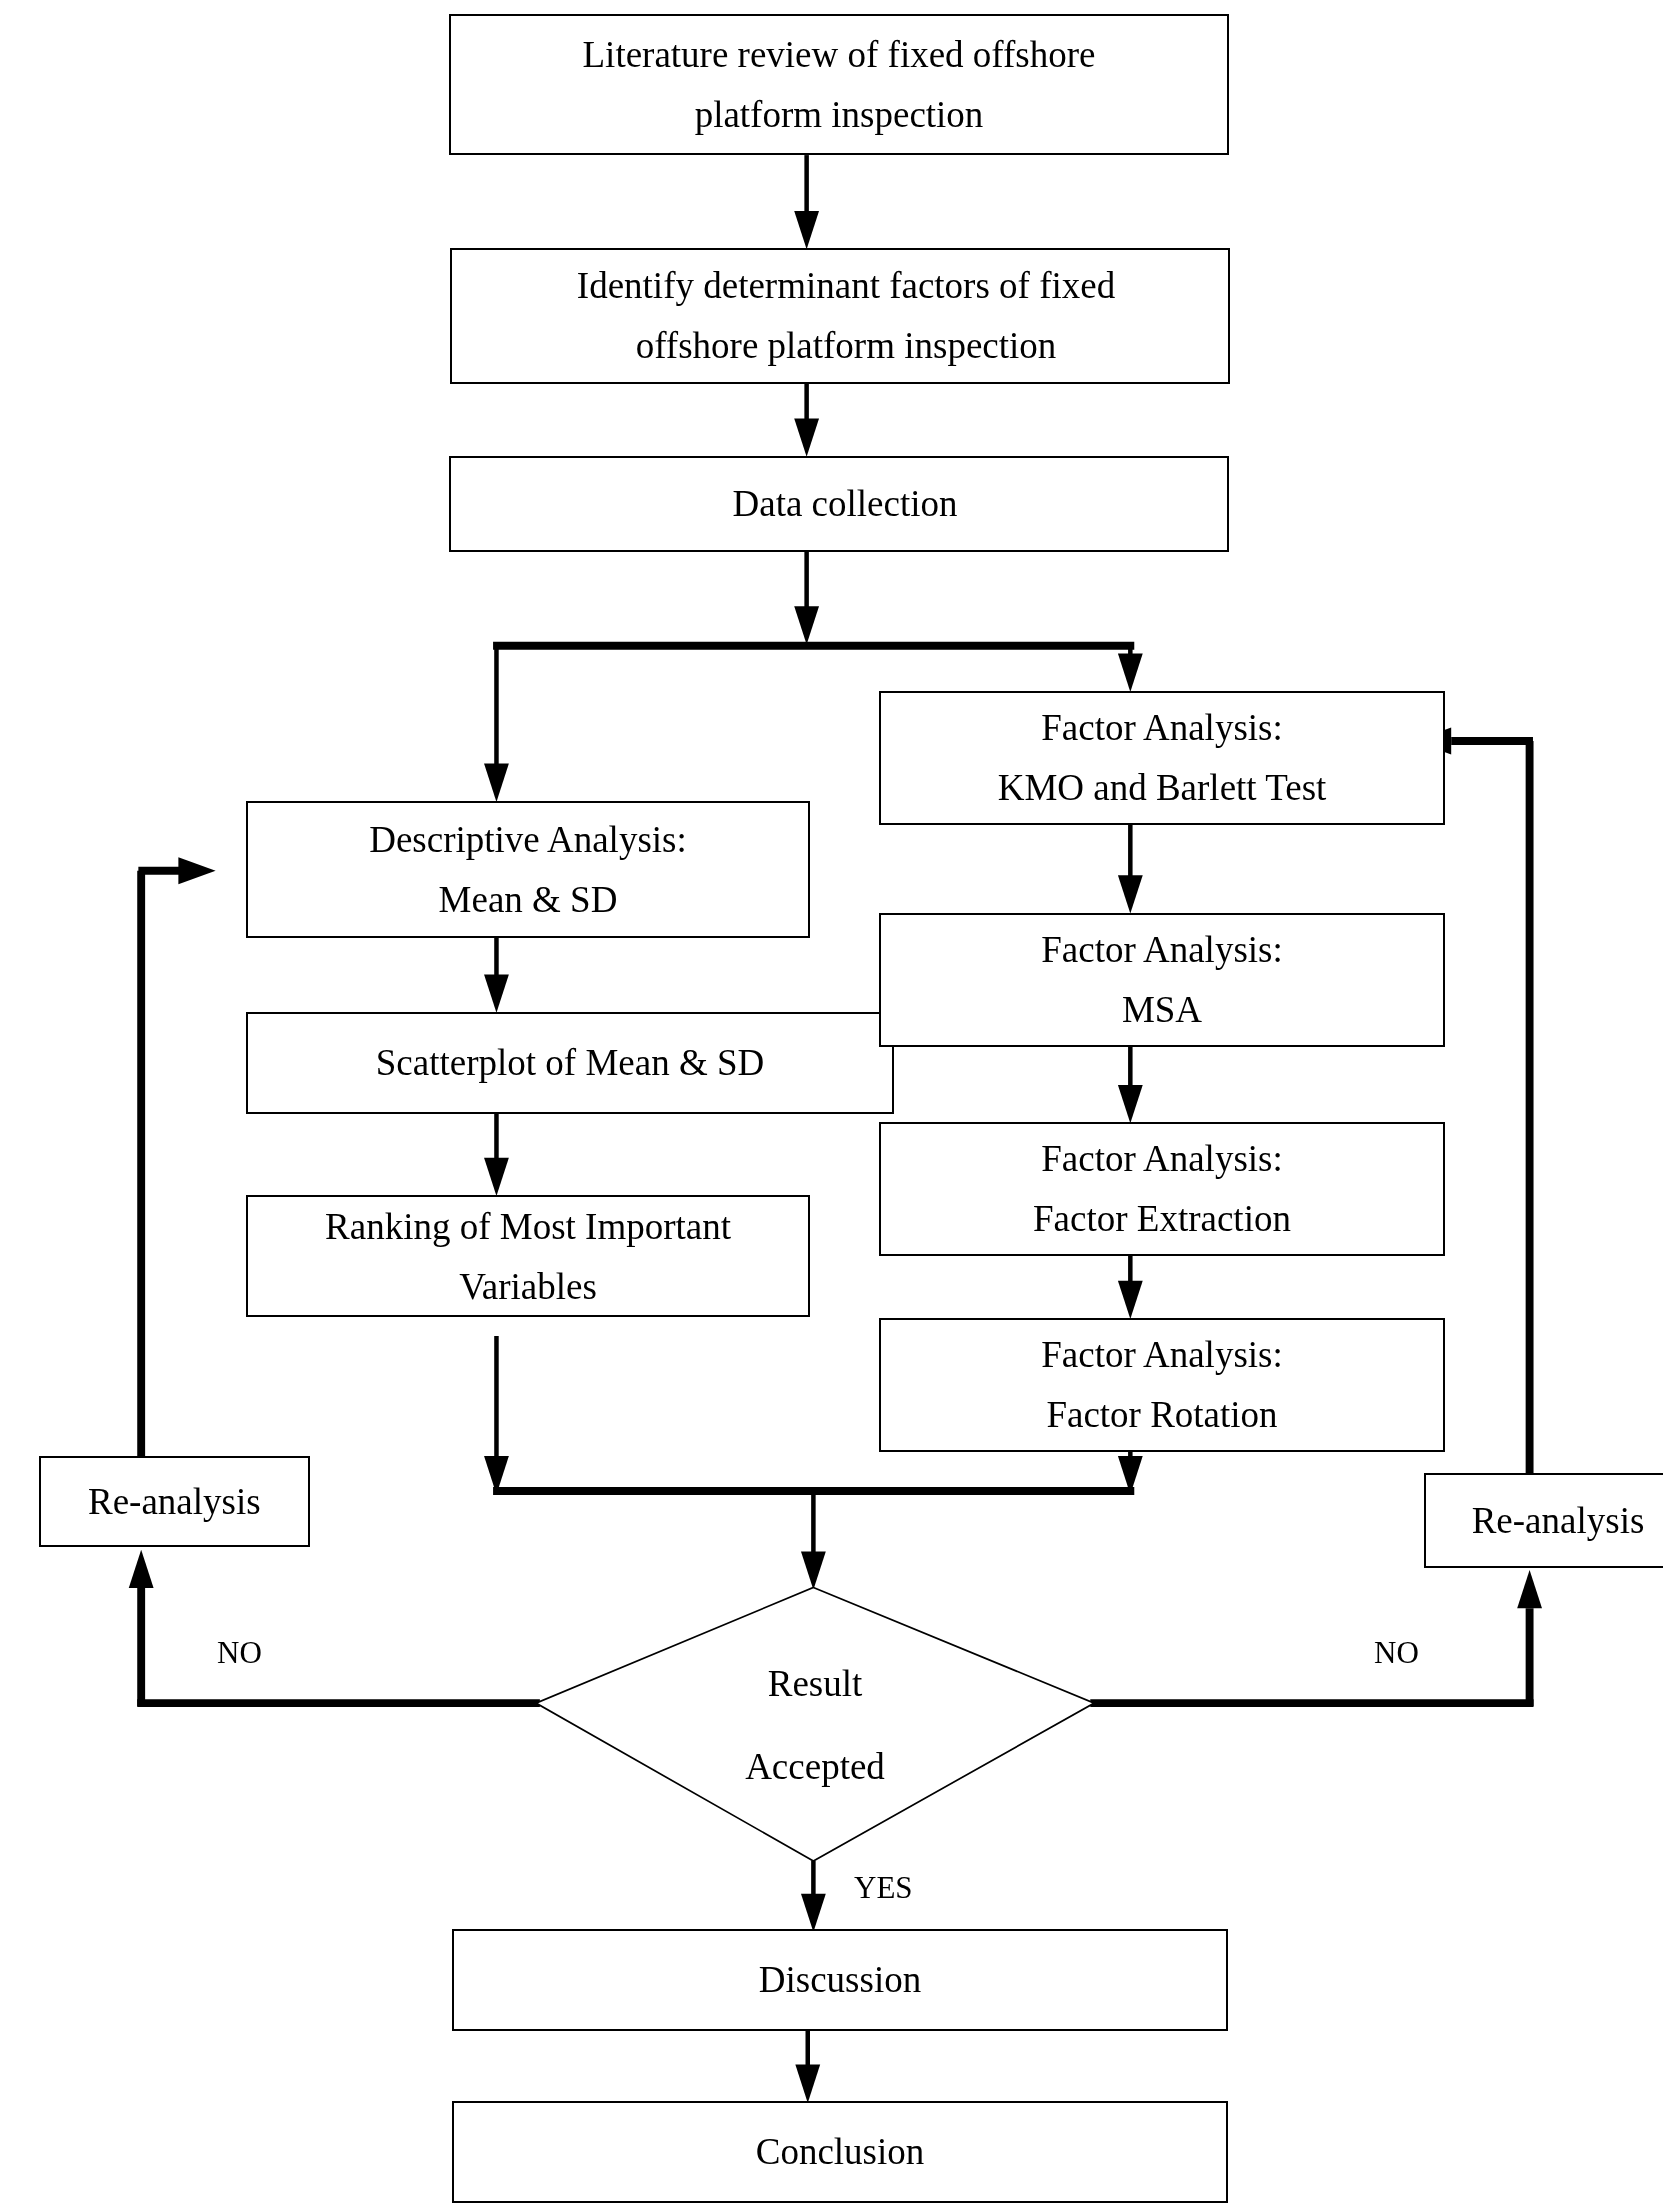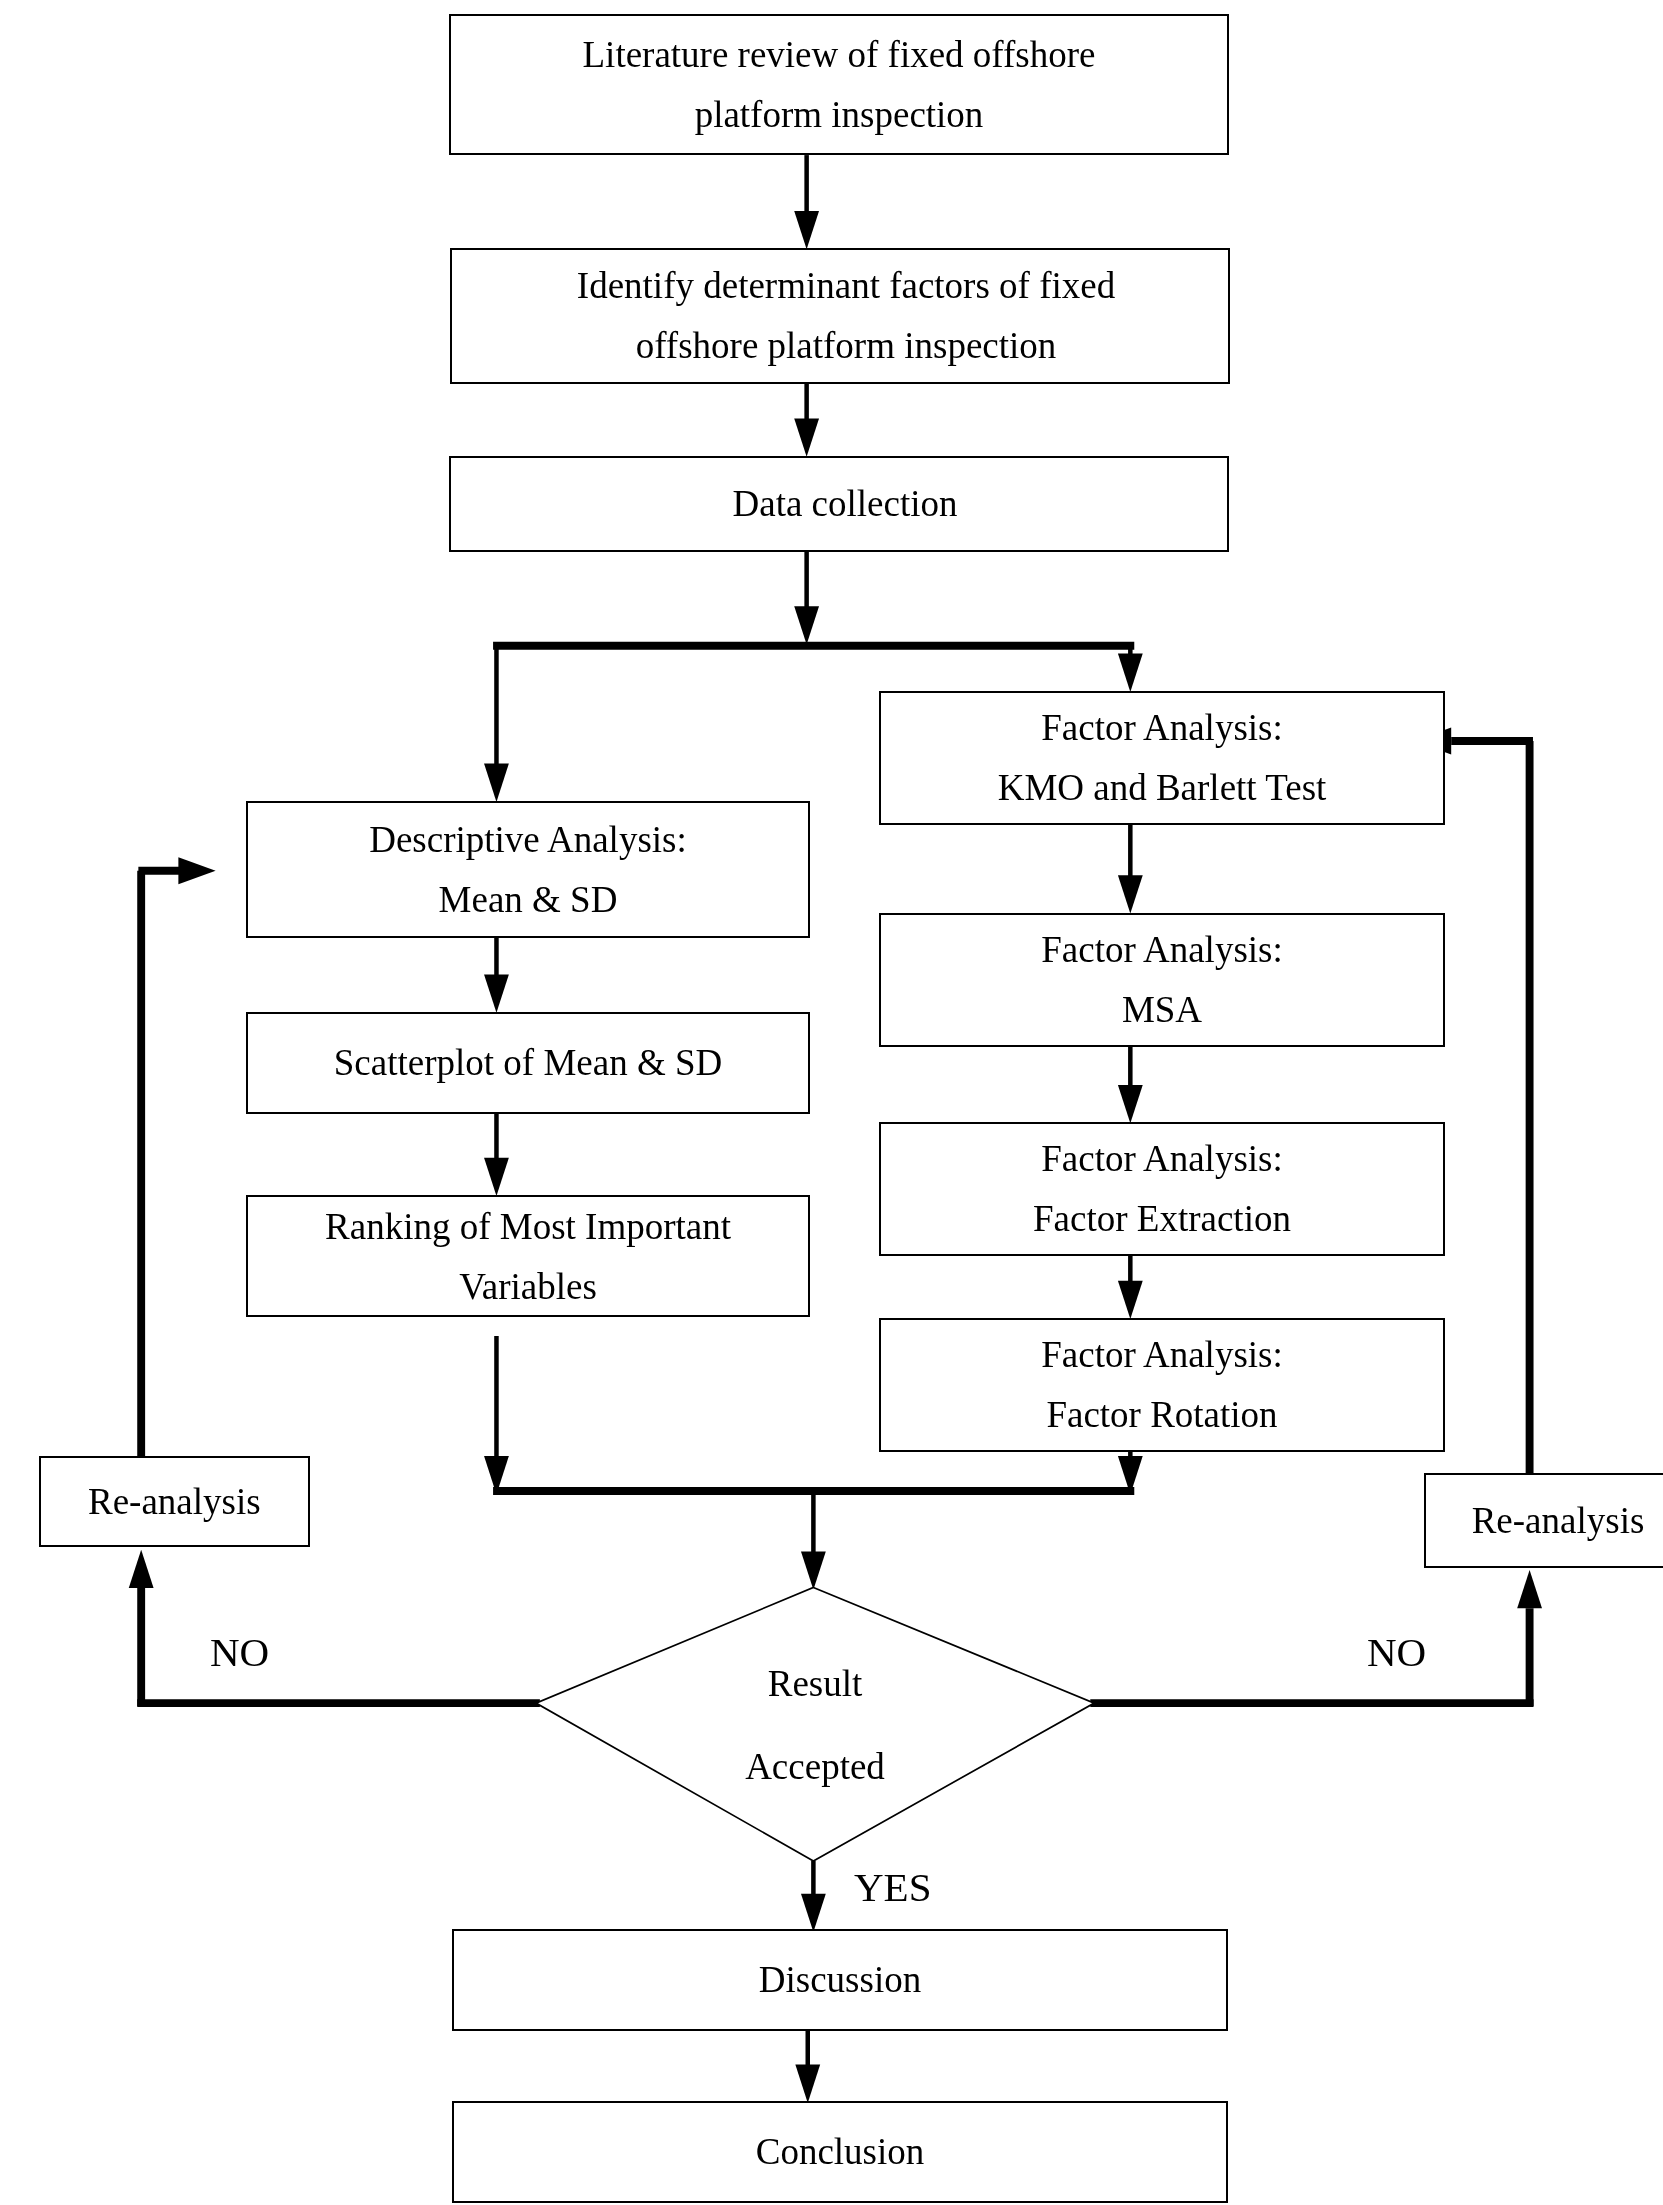--- a/index.html
+++ b/index.html
@@ -22,21 +22,21 @@
     text-align:center;
     font-size:37px;line-height:60px;margin-left:32px;
   }
   .node span{display:block;white-space:nowrap;}
   .diamond-label{
     position:absolute;left:536px;top:1588px;width:558px;height:274px;
     display:flex;flex-direction:column;align-items:center;justify-content:center;
     text-align:center;font-size:37px;line-height:83px;background:transparent;
   }
   .edge-label{
-    position:absolute;font-size:41px;line-height:51px;text-align:center;
+    position:absolute;font-size:31px;line-height:51px;text-align:center;
     background:transparent;white-space:nowrap;
   }
   .no-left{left:166px;top:1627px;width:147px;}
   .no-right{left:1323px;top:1627px;width:147px;}
   .yes{left:854px;top:1862px;width:135px;text-align:left;}
 </style>
 </head>
 <body>
 
 <div class="canvas">
@@ -111,21 +111,21 @@
 
   <div class="node" style="left:417px;top:456px;width:780px;height:96px;padding-left:12px;">
     <span>Data collection</span>
   </div>
 
   <div class="node" style="left:214px;top:801px;width:564px;height:137px;">
     <span>Descriptive Analysis:</span>
     <span>Mean &amp; SD</span>
   </div>
 
-  <div class="node" style="left:214px;top:1012px;width:564px;height:102px;">
+  <div class="node" style="left:214px;top:1012px;width:648px;height:102px;">
     <span>Scatterplot of Mean &amp; SD</span>
   </div>
 
   <div class="node" style="left:214px;top:1195px;width:564px;height:122px;justify-content:space-between;">
     <span>Ranking of Most Important</span>
     <span>Variables</span>
   </div>
 
   <div class="node" style="left:847px;top:691px;width:566px;height:134px;">
     <span>Factor Analysis:</span>

